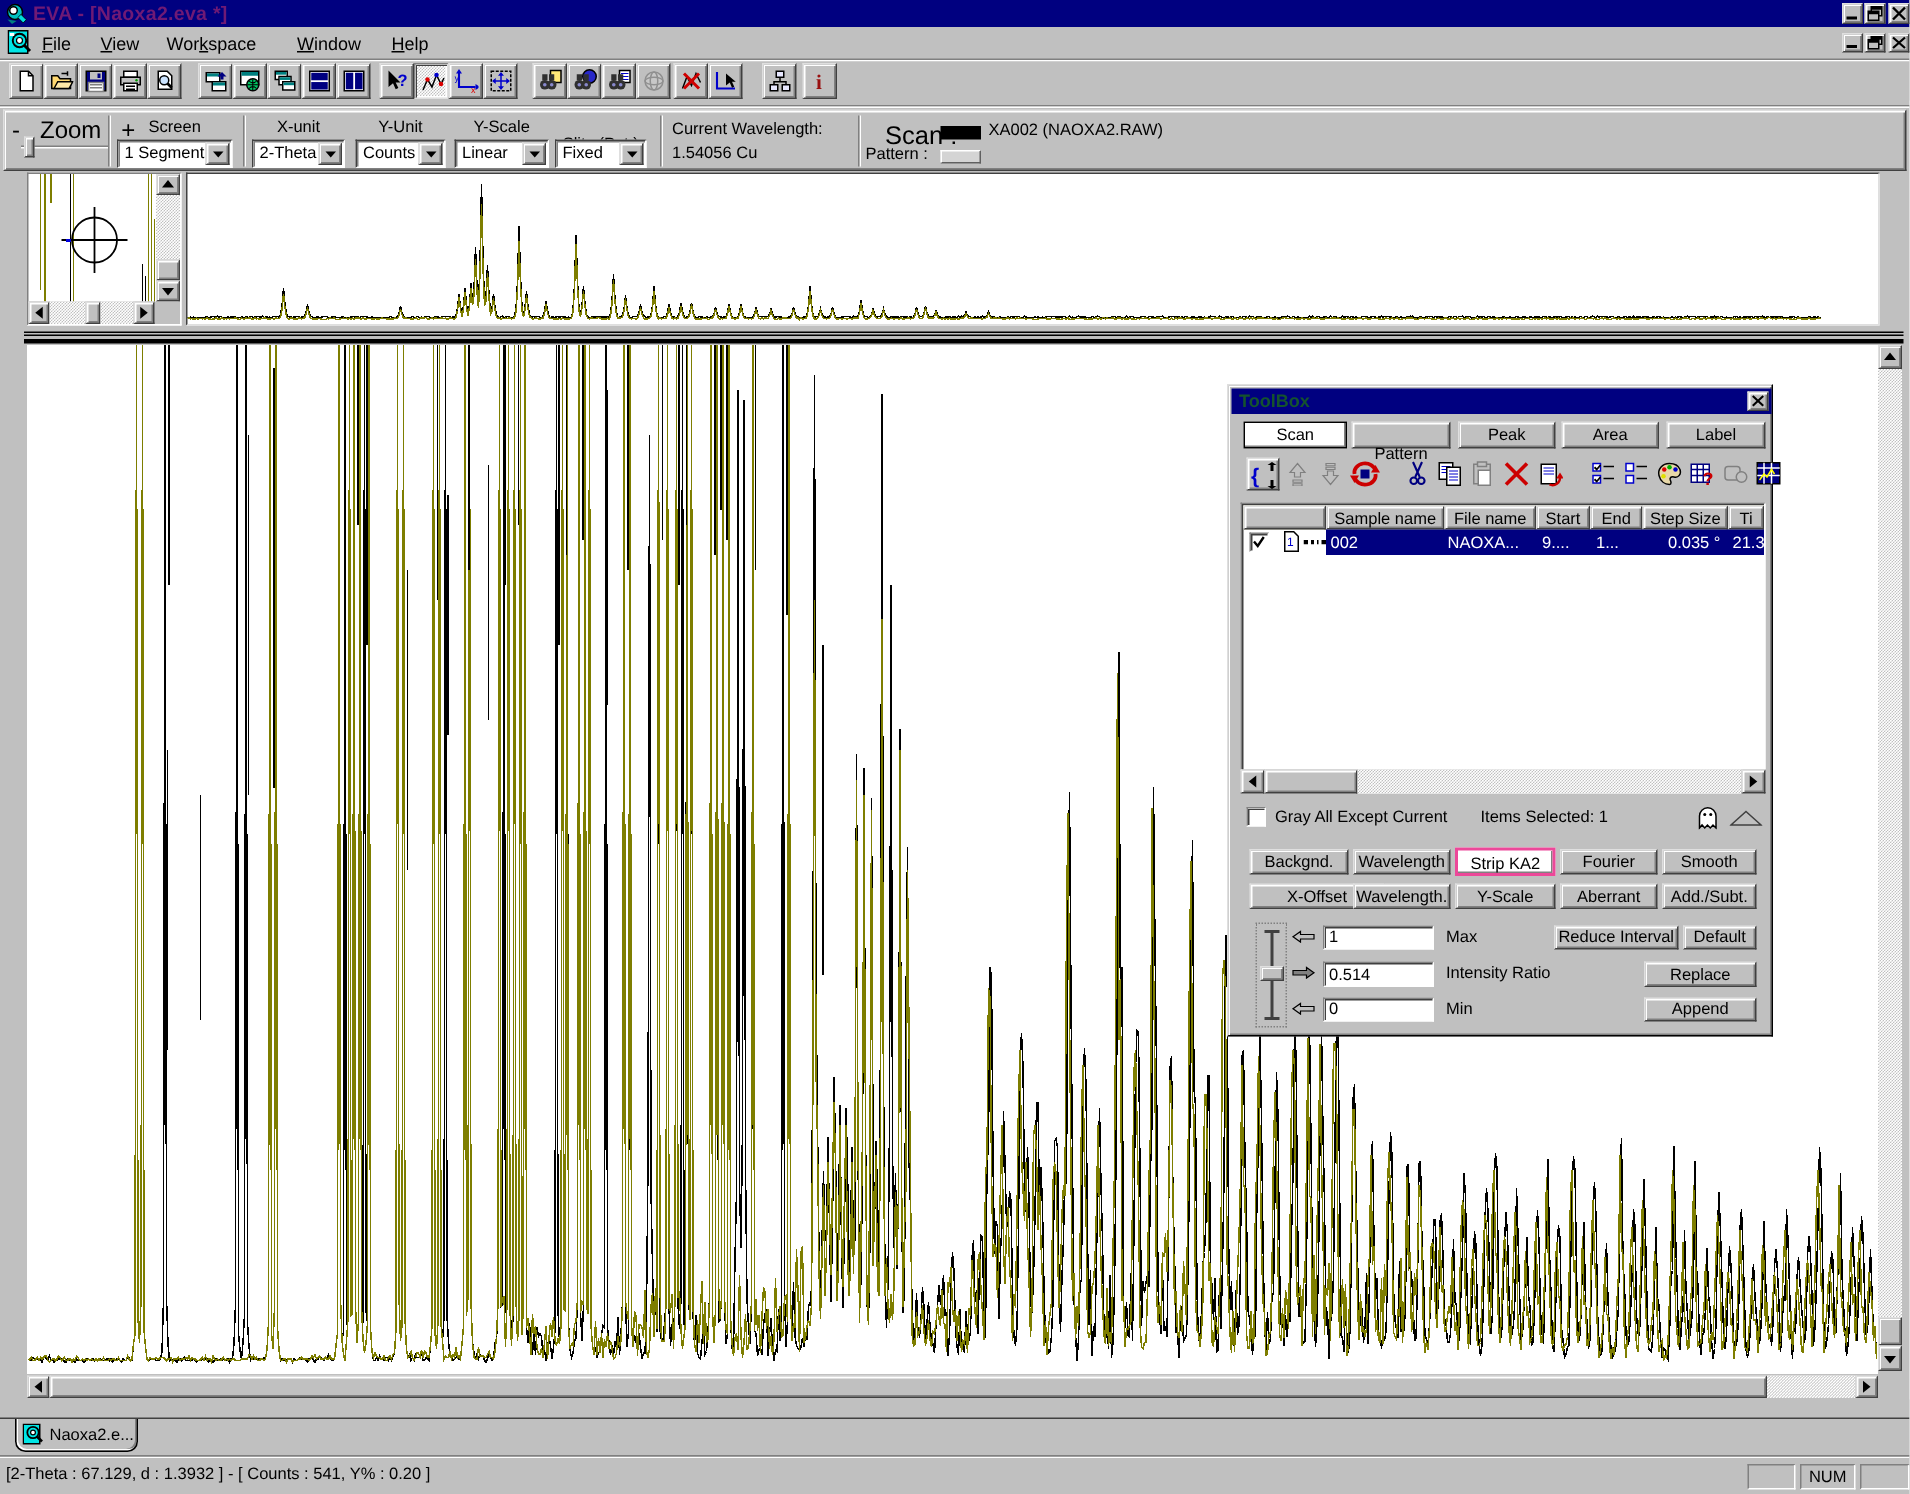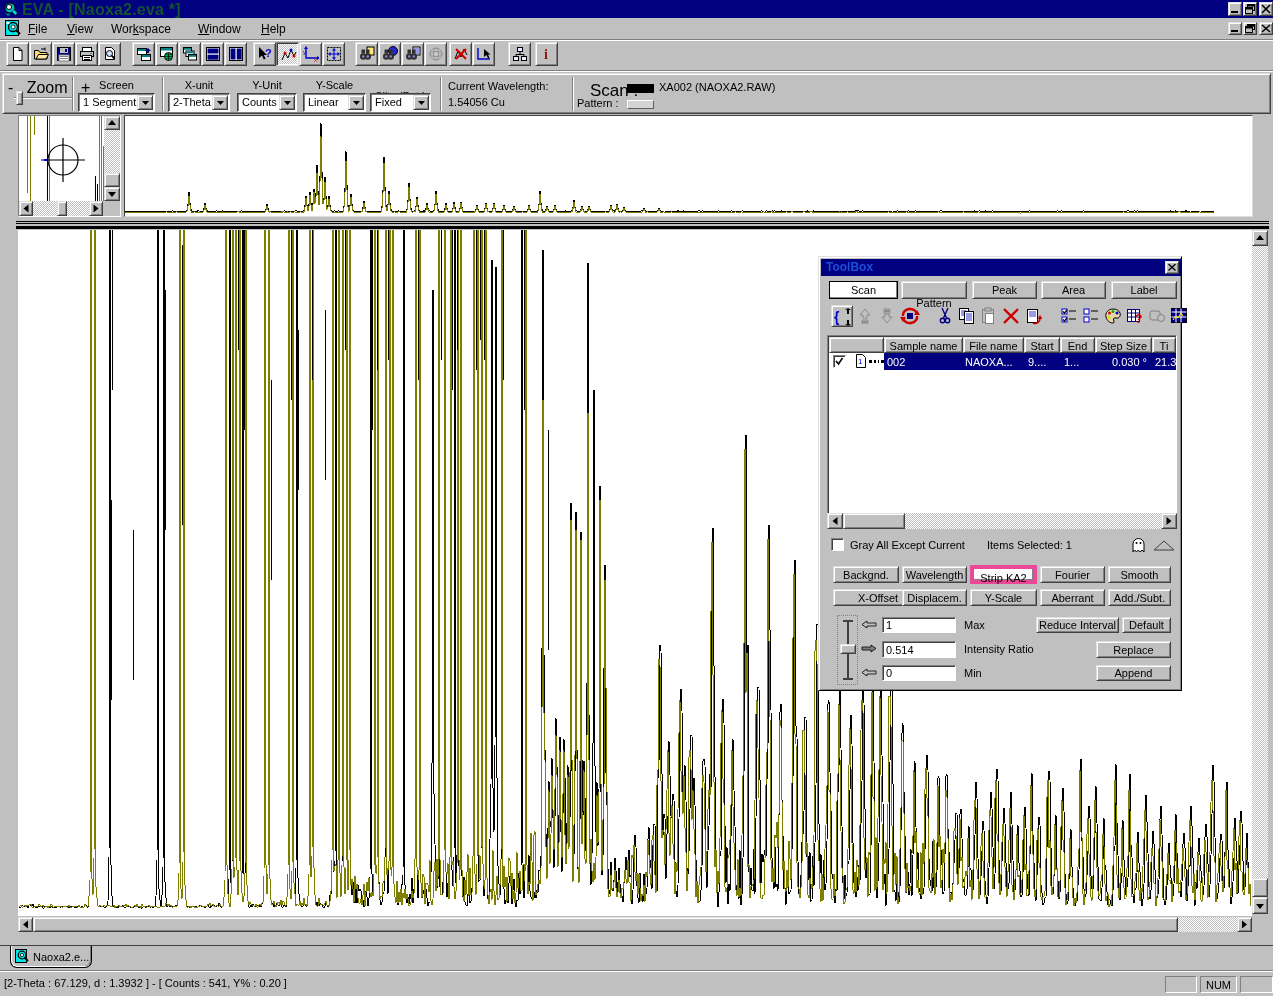--- a/index.html
+++ b/index.html
@@ -17,21 +17,21 @@
 
 <div class="abs" style="left:0;top:0;width:1273px;height:18px;background:#000080"></div>
 <div class="abs" style="left:3px;top:1px;width:16px;height:16px">
 <svg width="16" height="16">
       <circle cx="7" cy="7" r="5" fill="#00c0c0" stroke="#000" stroke-width="1"></circle>
       <circle cx="6" cy="6" r="2.5" fill="#fff" stroke="#000" stroke-width="1"></circle>
       <rect x="10" y="9" width="5" height="3" fill="#00dddd" transform="rotate(45 11 10)" stroke="#000" stroke-width="0.5"></rect>
       <path d="M2 12 L8 13 L5 15 Z" fill="#008080"></path>
     </svg>
 </div>
-<div class="abs tb" style="left:22px;top:2px;color:#14532d;font-size:16px;font-weight:bold;letter-spacing:0.2px">EVA - [Naoxa2.eva *]</div>
+<div class="abs tb" style="left:22px;top:2px;color:#701a75;font-size:13px;font-weight:bold;letter-spacing:0.2px">EVA - [Naoxa2.eva *]</div>
 <div class="abs btn" style="left:1228px;top:2px;width:14px;height:14px">
     <div class="abs" style="left:2px;top:8px;width:7px;height:2px;background:#000"></div>
   </div>
 <div class="abs btn" style="left:1243px;top:2px;width:14px;height:14px">
     <svg width="12" height="12">
       <rect x="3.5" y="1.5" width="7" height="6" fill="none" stroke="#000"></rect>
       <rect x="3.5" y="1.5" width="7" height="2" fill="#000"></rect>
       <rect x="1.5" y="4.5" width="7" height="6" fill="#c0c0c0" stroke="#000"></rect>
       <rect x="1.5" y="4.5" width="7" height="2" fill="#000"></rect>
     </svg>
@@ -435,21 +435,21 @@
 <div class="abs dith" style="left:1160px;top:0;width:59px;height:15px"></div>
 <div class="abs btn" style="left:1219px;top:0;width:15px;height:15px">
       <svg width="13" height="13">
         <path d="M9 6.5 l-5-4 v8 z" fill="#000"></path>
       </svg>
     </div>
 </div>
 
 <div class="abs" style="left:818px;top:256px;width:364px;height:435px;background:#c0c0c0;border:1px solid;border-color:#dfdfdf #000 #000 #dfdfdf;box-shadow:inset 1px 1px 0 #fff,inset -1px -1px 0 #808080">
 <div class="abs" style="left:2px;top:2px;width:360px;height:17px;background:#000080"></div>
-<div class="abs tb" style="left:7px;top:4px;color:#1d4ed8;font-size:12px;font-weight:bold">ToolBox</div>
+<div class="abs tb" style="left:7px;top:4px;color:#14532d;font-size:12px;font-weight:bold">ToolBox</div>
 <div class="abs btn" style="left:346px;top:4px;width:14px;height:13px">
       <svg width="12" height="11">
         <path d="M2.5 2 L9.5 8.5 M9.5 2 L2.5 8.5" stroke="#000" stroke-width="1.4"></path>
       </svg>
     </div>
 
 <div class="abs ct" style="left:10px;top:24px;width:69px;height:18px;background:#fff;border:1px solid #000;box-shadow:inset -1px -1px 0 #808080;padding-top:2px;font-size:11px">Scan</div>
 <div class="abs btn ct" style="left:82px;top:24px;width:66px;height:18px;padding-top:15px;font-size:11px">Pattern</div>
 <div class="abs btn ct" style="left:153px;top:24px;width:65px;height:18px;padding-top:2px;font-size:11px">Peak</div>
 <div class="abs btn ct" style="left:222px;top:24px;width:65px;height:18px;padding-top:2px;font-size:11px">Area</div>
@@ -590,21 +590,21 @@
 <div class="abs" style="left:40px;top:7px;width:15px;height:3px">
           <svg width="15" height="3">
             <path d="M0 1.5 h3 m2 0 h2 m2 0 h1 m2 0 h3" stroke="#000" stroke-width="3"></path>
           </svg>
         </div>
 <div class="abs" style="left:55px;top:0;width:292px;height:17px;background:#000080;color:#fff">
 <div class="abs tb" style="left:3px;top:4px">002</div>
 <div class="abs tb" style="left:81px;top:4px">NAOXA...</div>
 <div class="abs tb" style="left:144px;top:4px">9....</div>
 <div class="abs tb" style="left:180px;top:4px">1...</div>
-<div class="abs tb" style="left:228px;top:4px">0.030 °</div>
+<div class="abs tb" style="left:228px;top:4px">0.035 °</div>
 <div class="abs tb" style="left:271px;top:4px">21.3</div>
 </div>
 </div>
 </div>
 
 <div class="abs" style="left:8px;top:256px;width:350px;height:16px;background:#c0c0c0">
 <div class="abs btn" style="left:0;top:0;width:16px;height:16px">
         <svg width="14" height="14">
           <path d="M4.5 7 l5-4 v8 z" fill="#000"></path>
         </svg>
@@ -629,25 +629,25 @@
       </svg>
     </div>
 <div class="abs" style="left:334px;top:283px">
       <svg width="22" height="12">
         <path d="M11 1 L21 10 H1 Z" fill="#c0c0c0" stroke="#404040"></path>
       </svg>
     </div>
 
 <div class="abs btn ct tb" style="left:14px;top:309px;width:66px;height:17px;padding-top:3px">Backgnd.</div>
 <div class="abs btn ct tb" style="left:83px;top:309px;width:65px;height:17px;padding-top:3px">Wavelength</div>
-<div class="abs ct tb" style="left:151px;top:308px;width:67px;height:19px;padding-top:4px;background:#fff;border:4px solid #ec4899;box-shadow:inset -1px -1px 0 #808080">Strip KA2</div>
+<div class="abs ct tb" style="left:151px;top:308px;width:67px;height:19px;padding-top:4px;background:#fff;border:2px solid #ec4899;box-shadow:inset -1px -1px 0 #808080">Strip KA2</div>
 <div class="abs btn ct tb" style="left:221px;top:309px;width:65px;height:17px;padding-top:3px">Fourier</div>
 <div class="abs btn ct tb" style="left:289px;top:309px;width:63px;height:17px;padding-top:3px">Smooth</div>
 <div class="abs btn ct tb" style="left:14px;top:332px;width:90px;height:17px;padding-top:3px">X-Offset</div>
-<div class="abs btn ct tb" style="left:83px;top:332px;width:65px;height:17px;padding-top:3px">Displacem.</div>
+<div class="abs btn ct tb" style="left:83px;top:332px;width:65px;height:17px;padding-top:3px">Wavelength.</div>
 <div class="abs btn ct tb" style="left:151px;top:332px;width:67px;height:17px;padding-top:3px">Y-Scale</div>
 <div class="abs btn ct tb" style="left:221px;top:332px;width:65px;height:17px;padding-top:3px">Aberrant</div>
 <div class="abs btn ct tb" style="left:289px;top:332px;width:63px;height:17px;padding-top:3px">Add./Subt.</div>
 
 <div class="abs" style="left:18px;top:358px;width:21px;height:70px;border:1px dotted #808080">
 <div class="abs" style="left:9px;top:4px;width:2px;height:60px;background:#404040"></div>
 <div class="abs" style="left:5px;top:4px;width:10px;height:2px;background:#404040"></div>
 <div class="abs" style="left:5px;top:62px;width:10px;height:2px;background:#404040"></div>
 <div class="abs btn" style="left:2px;top:28px;width:16px;height:10px"></div>
 </div>

